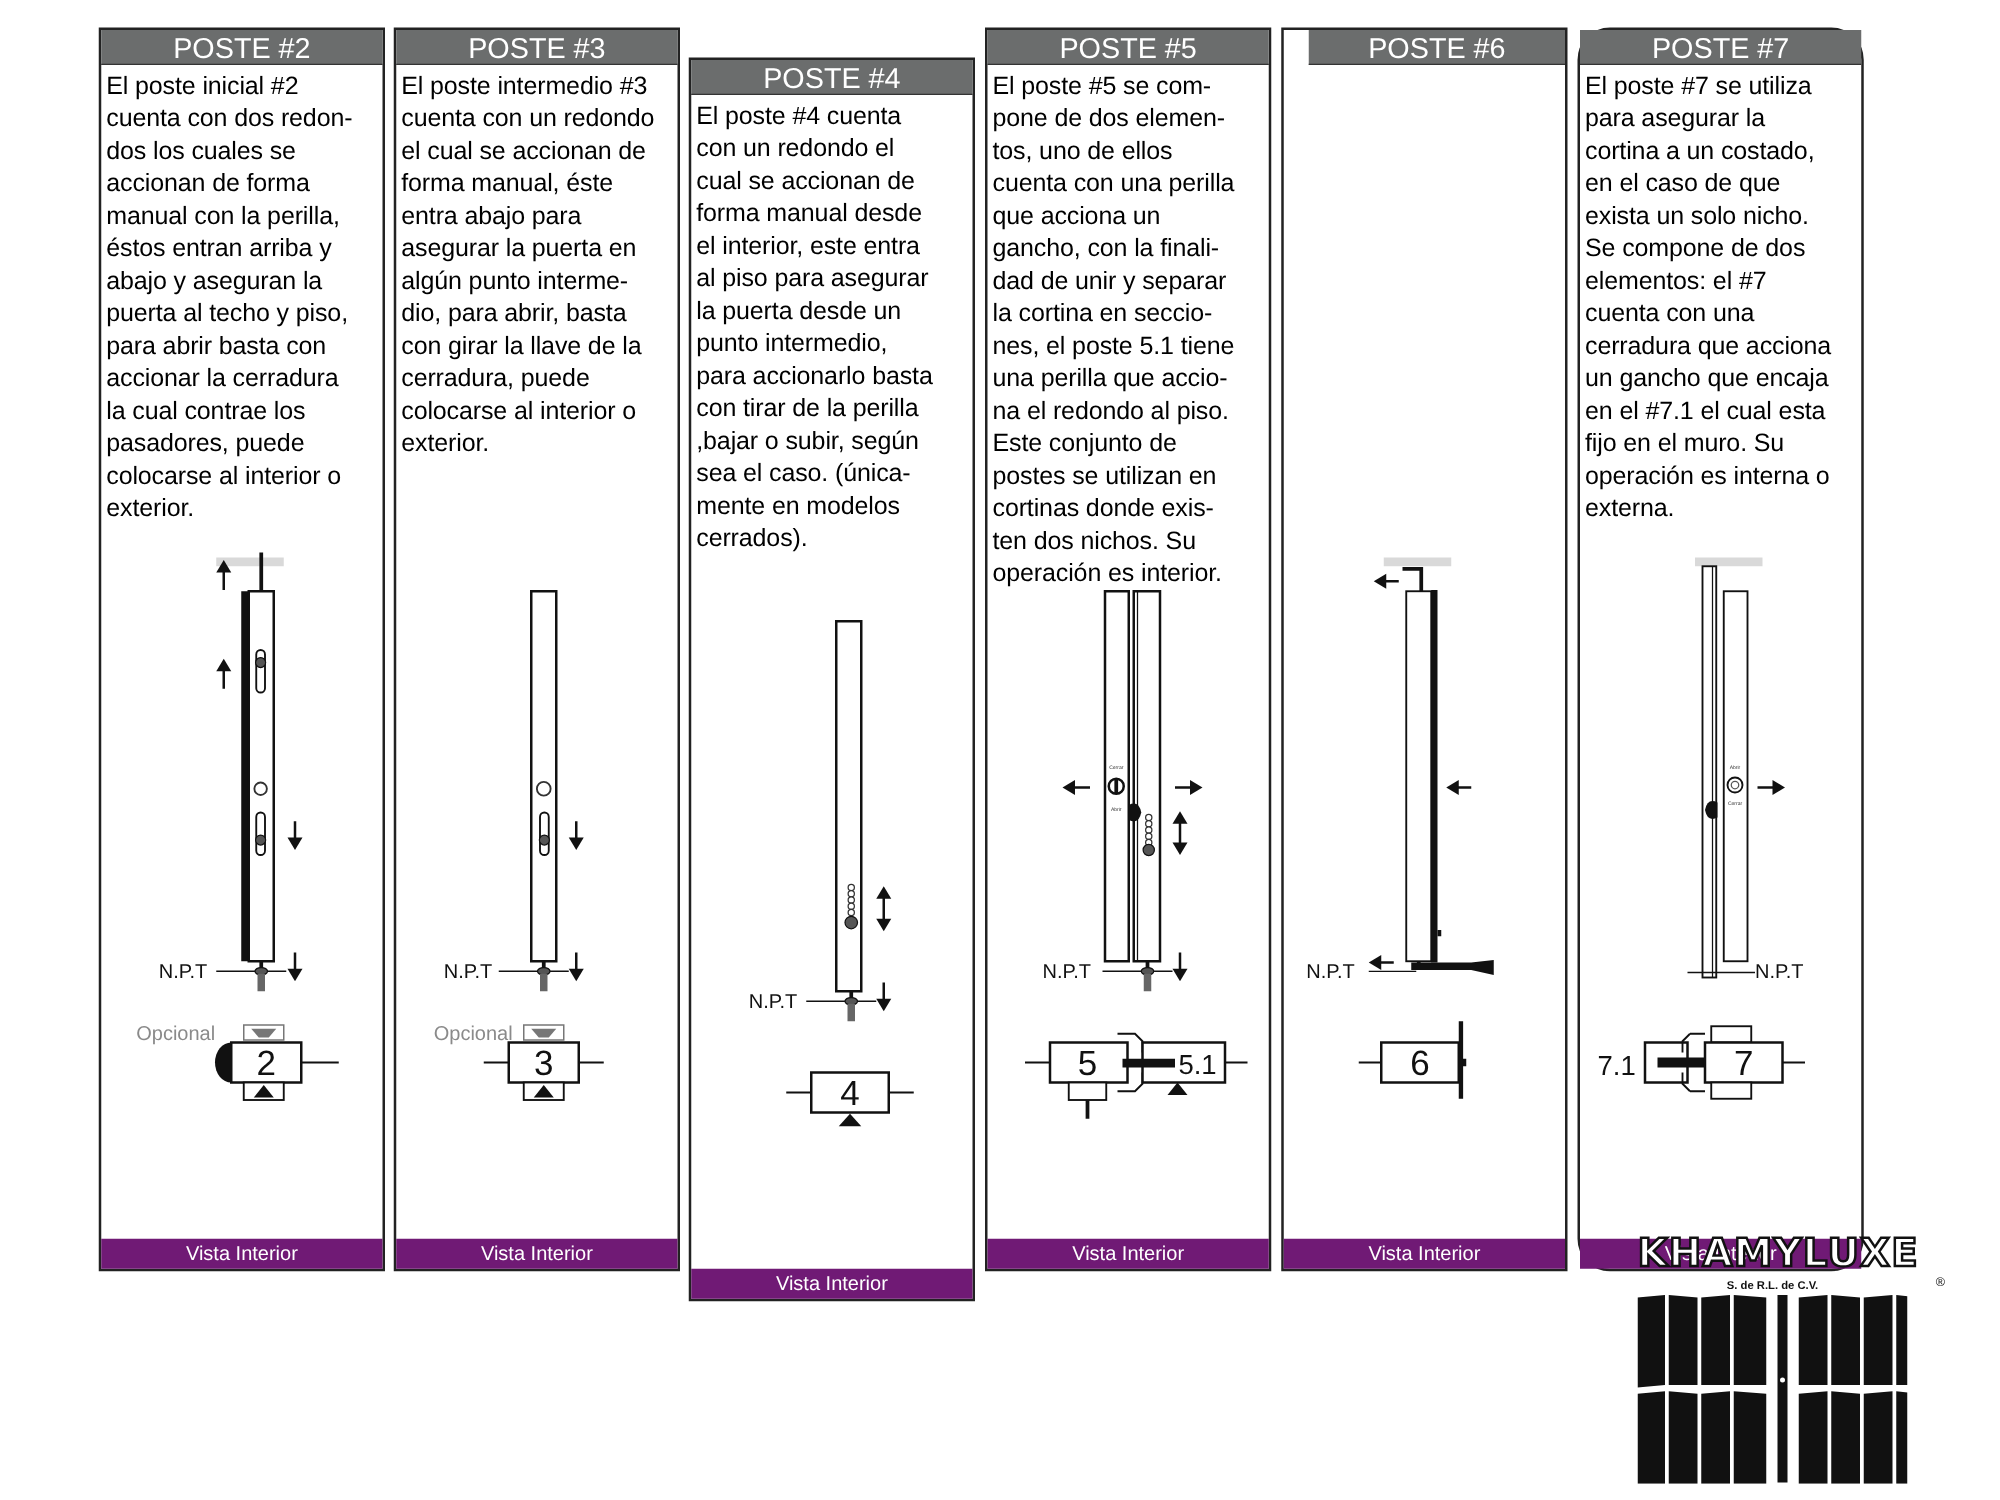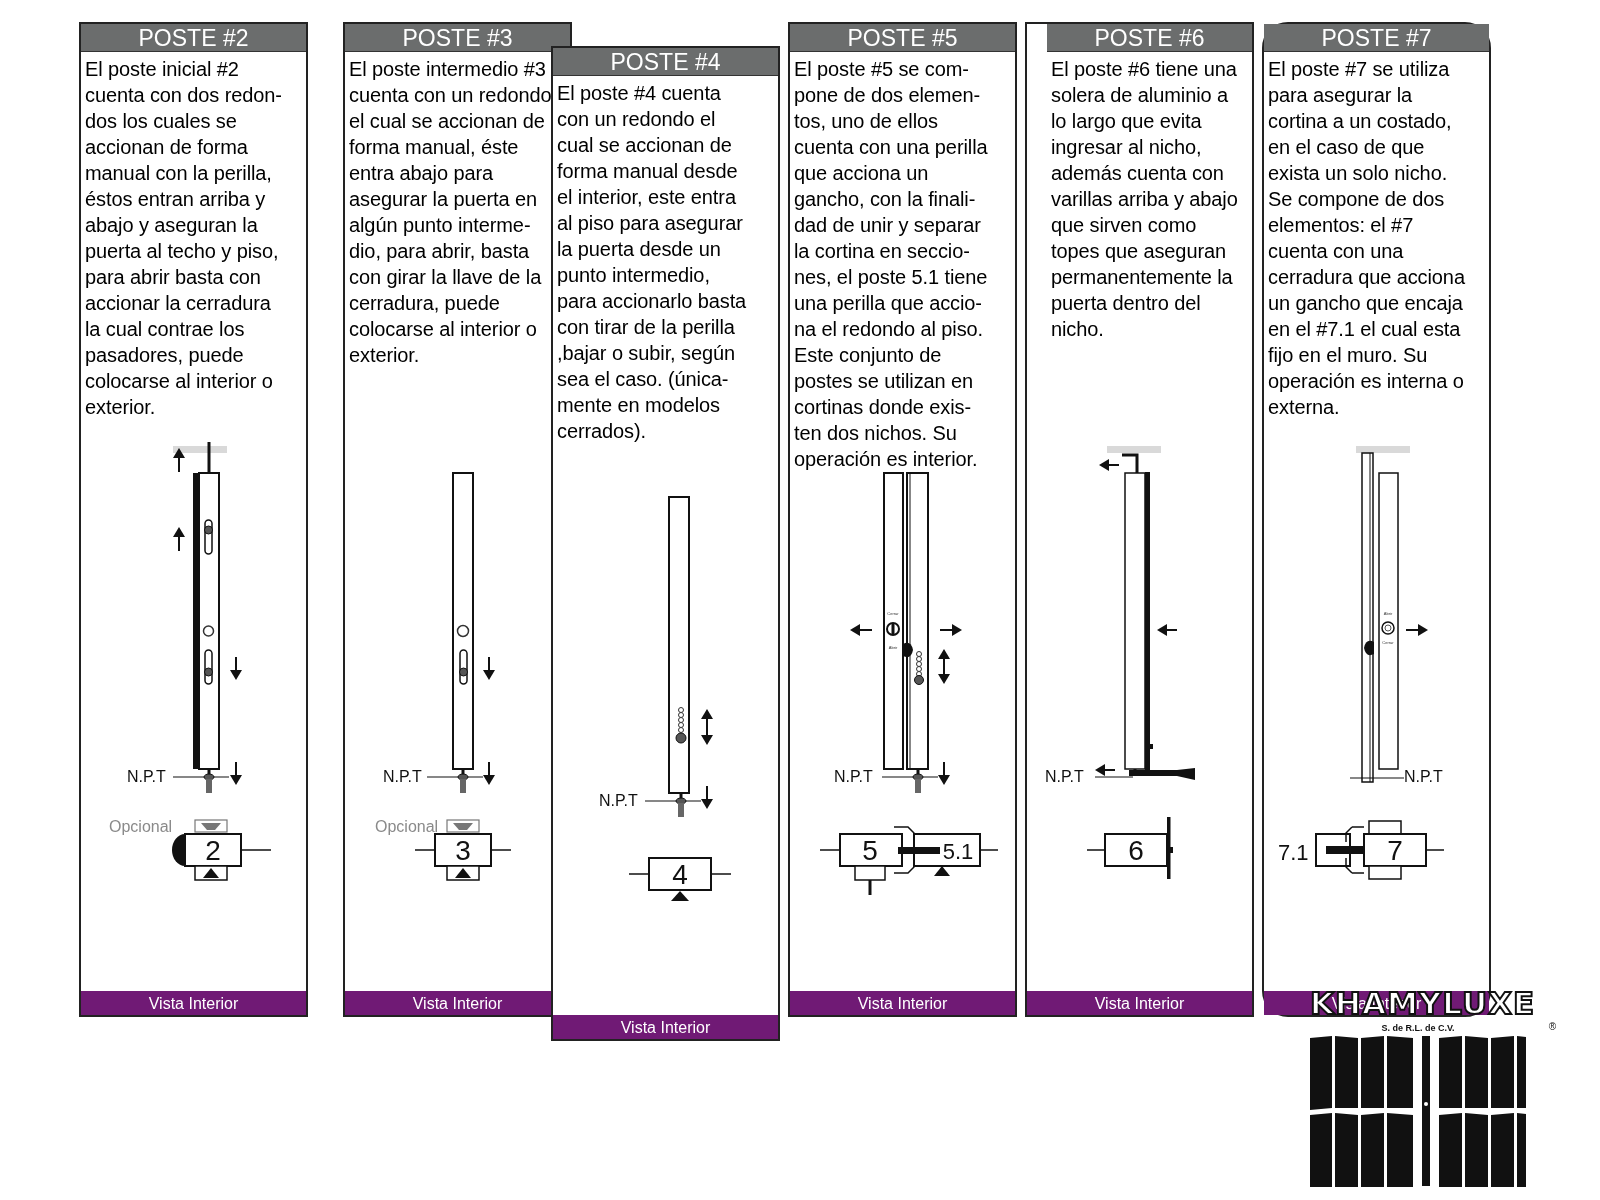--- a/index.html
+++ b/index.html
@@ -74,21 +74,21 @@
       <rect x="104" y="810" width="56" height="32" fill="#fff" stroke="#111" stroke-width="2"></rect>
       <text class="svg-text" x="132" y="836" font-size="28" text-anchor="middle" fill="#111">2</text>
       <line x1="160" y1="826" x2="190" y2="826" stroke="#111" stroke-width="1.5"></line>
       <rect x="114" y="842" width="32" height="14" fill="#fff" stroke="#111" stroke-width="1.5"></rect>
       <polygon points="122,854 138,854 130,844" fill="#111"></polygon>
     </svg>
   </div>
   <div class="panel-footer">Vista Interior</div>
 </div>
 
-<div class="panel" style="left:315px;margin-left:28px;">
+<div class="panel" style="left:315px;">
   <div class="panel-header">POSTE #3</div>
   <div class="panel-text">El poste intermedio #3
 cuenta con un redondo
 el cual se accionan de
 forma manual, éste
 entra abajo para
 asegurar la puerta en
 algún punto interme-
 dio, para abrir, basta
 con girar la llave de la
@@ -248,31 +248,20 @@
       <text class="svg-text" x="168" y="835" font-size="22" text-anchor="middle" fill="#111">5.1</text>
       <line x1="190" y1="826" x2="208" y2="826" stroke="#111" stroke-width="1.5"></line>
       <polygon points="144,852 160,852 152,842" fill="#111"></polygon>
     </svg>
   </div>
   <div class="panel-footer">Vista Interior</div>
 </div>
 
 <div class="panel" style="left:1025px;padding-left:20px;">
   <div class="panel-header">POSTE #6</div>
-  <div class="panel-text">El poste #6 tiene una
-solera de aluminio a
-lo largo que evita
-ingresar al nicho,
-además cuenta con
-varillas arriba y abajo
-que sirven como
-topes que aseguran
-permanentemente la
-puerta  dentro del
-nicho.</div>
   <div class="drawing">
     <svg width="225" height="925" viewBox="0 0 225 925">
       <rect x="80" y="422" width="54" height="7" fill="#d9d9d9"></rect>
       <path d="M95 431 H110 V449" fill="none" stroke="#111" stroke-width="3"></path>
       <g>
           <line x1="92" y1="441" x2="80" y2="441" stroke="#111" stroke-width="2"></line>
           <polygon points="82,435 82,447 72,441" fill="#111"></polygon>
         </g>
       <rect x="98" y="449" width="20" height="296" fill="#fff" stroke="#111" stroke-width="1.5"></rect>
       <rect x="118" y="448" width="5" height="298" fill="#111"></rect>

